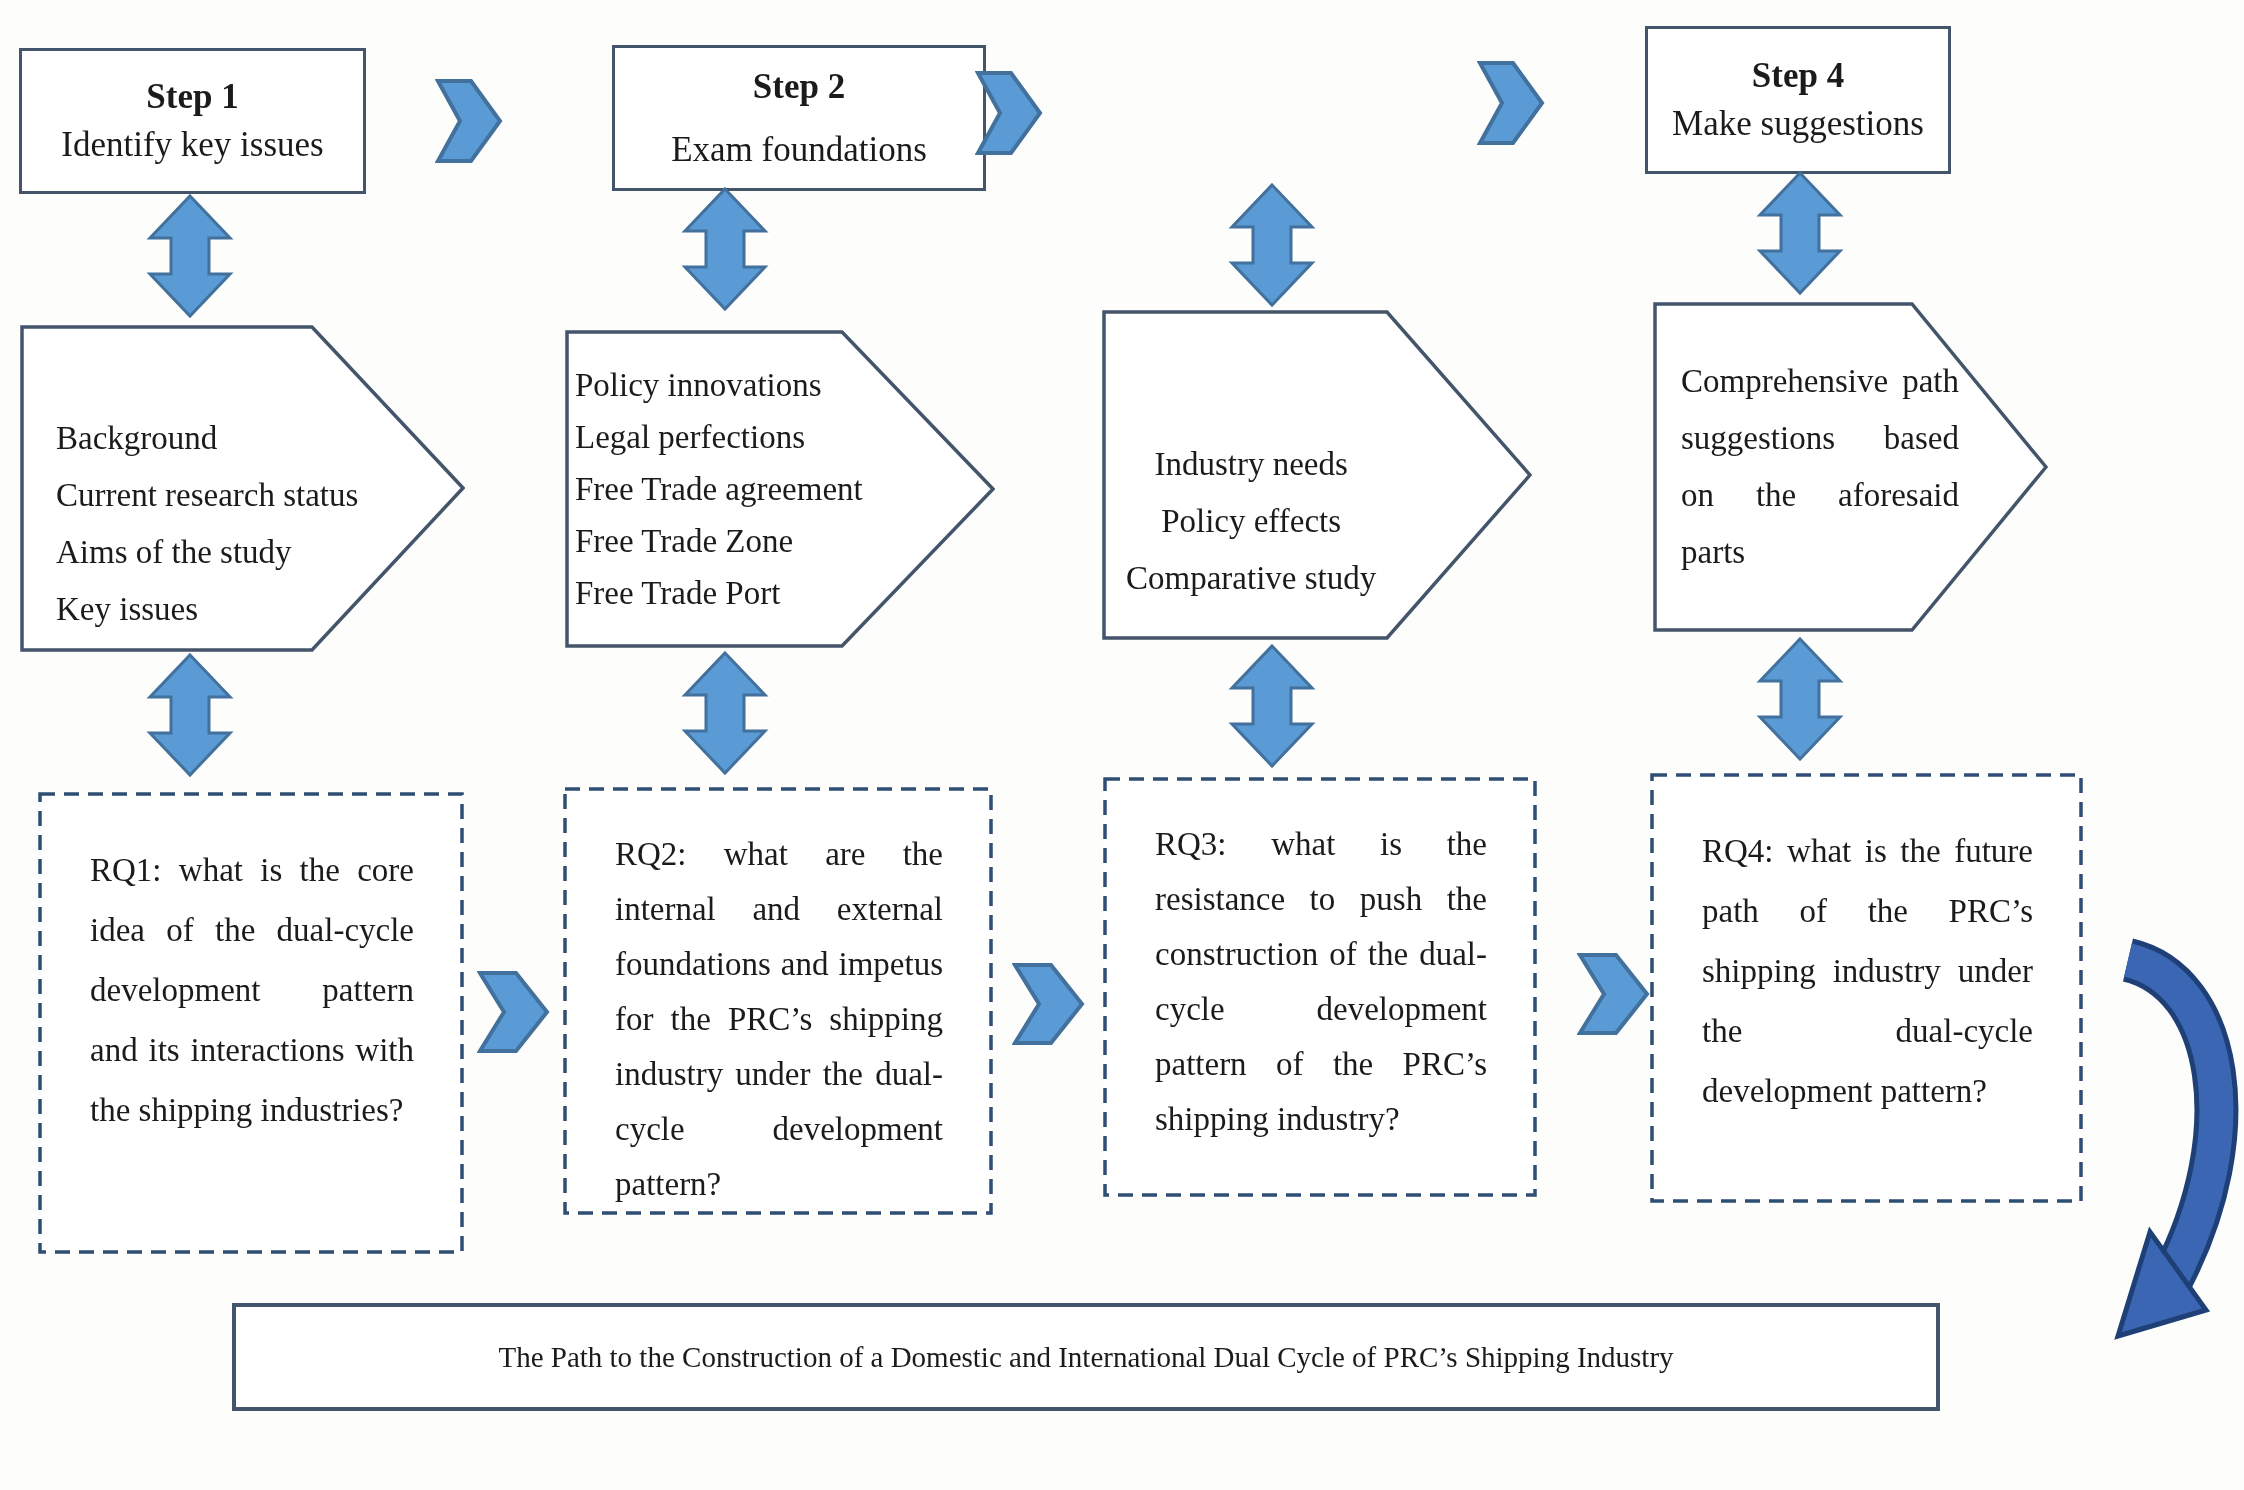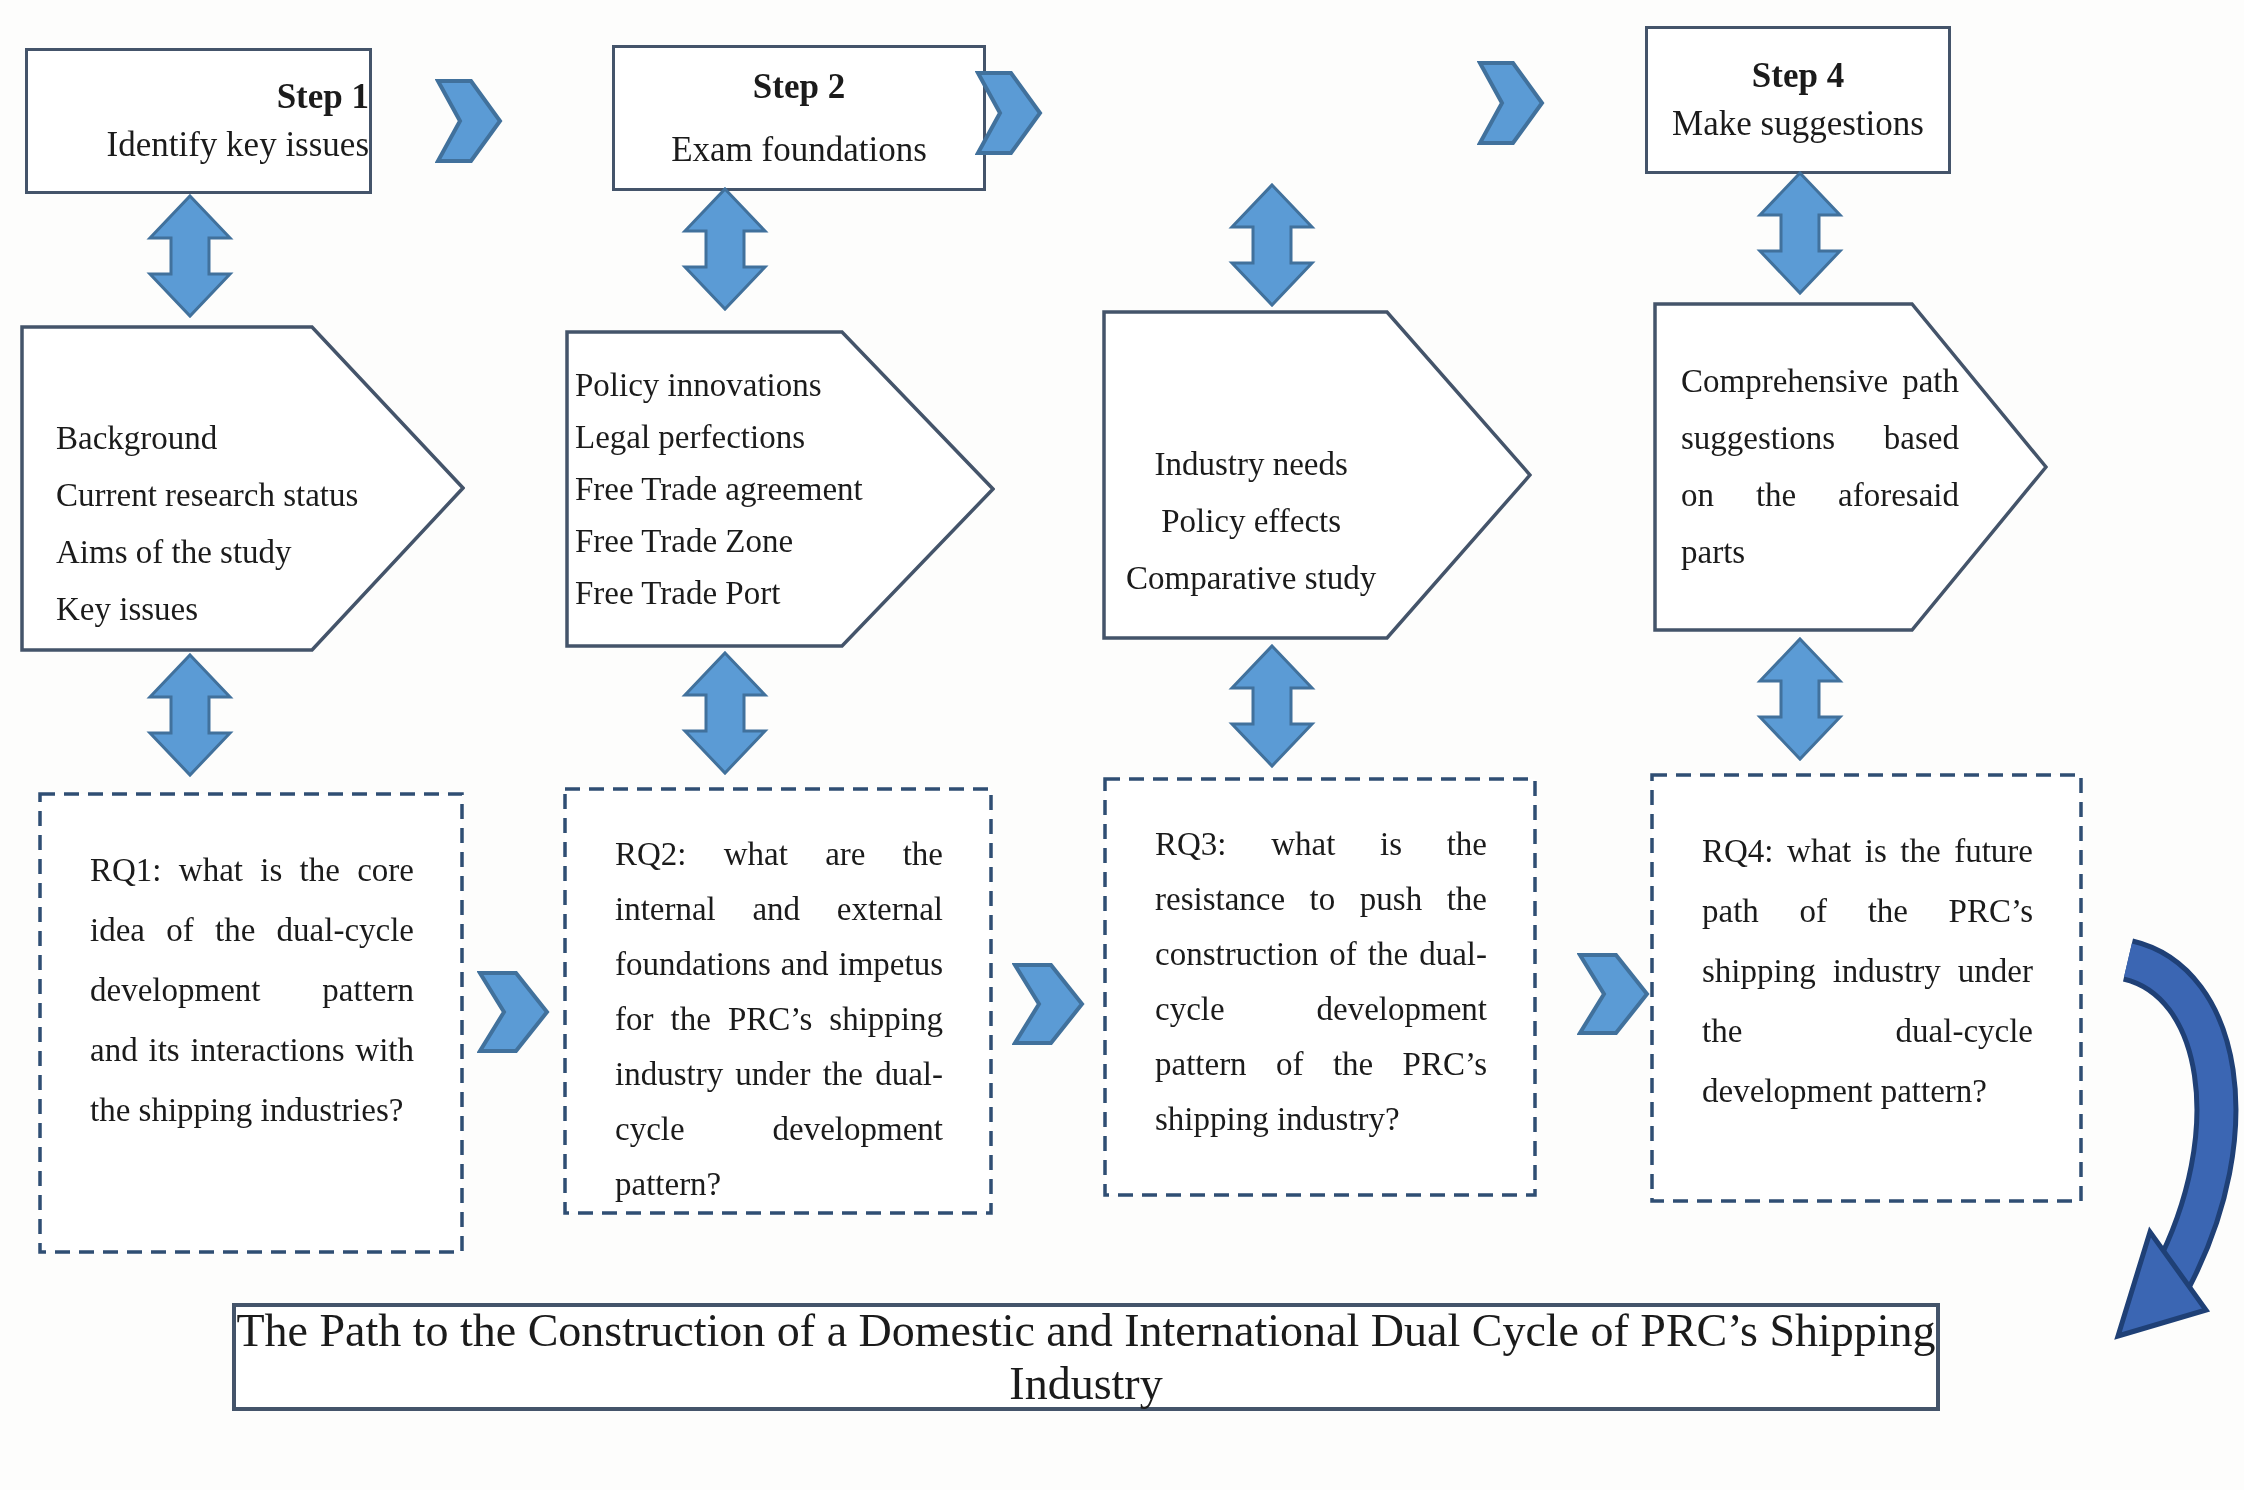--- a/index.html
+++ b/index.html
@@ -24,29 +24,29 @@
   .rqbox svg{position:absolute;left:0;top:0;}
   .rtext{
     position:absolute;left:0;top:0;right:0;bottom:0;
     padding:48px 50px 0 52px;font-size:33px;line-height:60px;text-align:justify;
   }
   .icon{position:absolute;}
   .banner{
     position:absolute;left:232px;top:1303px;width:1700px;height:100px;
     background:#fff;border:4px solid #44546A;
     display:flex;align-items:center;justify-content:center;
-    font-size:46px;text-align:center;
+    font-size:29px;text-align:center;
   }
 </style>
 </head>
 <body>
 
 <div id="canvas">
 
-  <div class="stepbox" style="left:25px;top:48px;width:341px;height:140px;align-items:flex-end;">
+  <div class="stepbox" style="left:19px;top:48px;width:341px;height:140px;">
     <div class="step-title">Step 1</div>
     <div class="step-sub">Identify key issues</div>
   </div>
   <div class="stepbox" style="left:612px;top:45px;width:368px;height:140px;gap:15px;">
     <div class="step-title">Step 2</div>
     <div class="step-sub">Exam foundations</div>
   </div>
   <div class="stepbox" style="left:1645px;top:26px;width:300px;height:142px;">
     <div class="step-title">Step 4</div>
     <div class="step-sub">Make suggestions</div>

